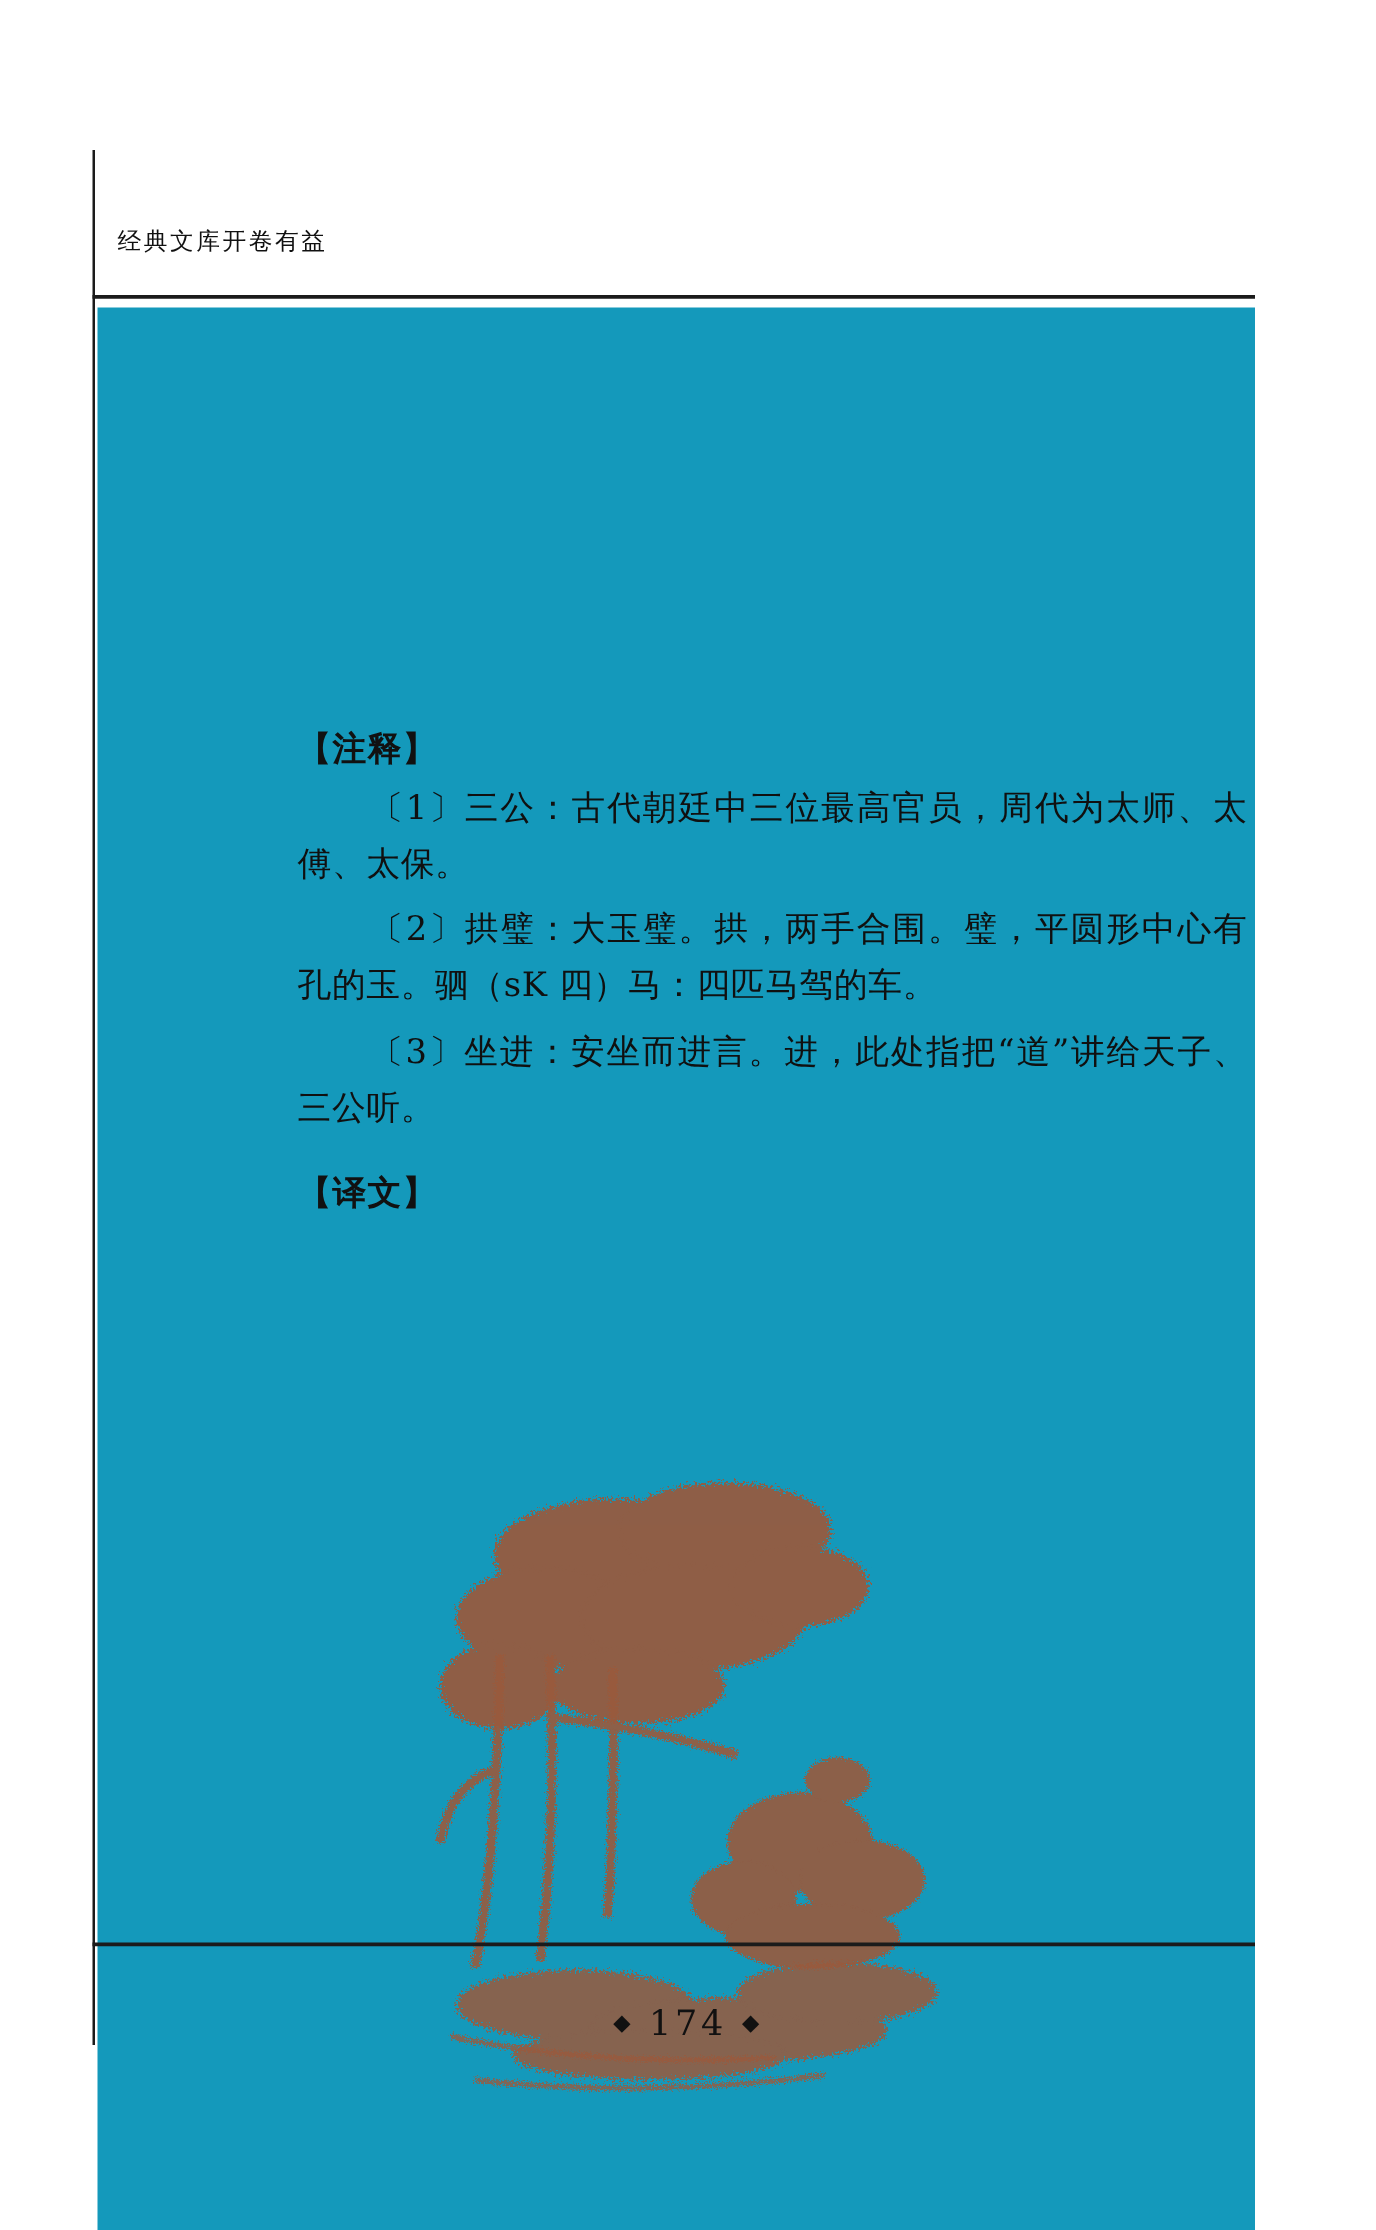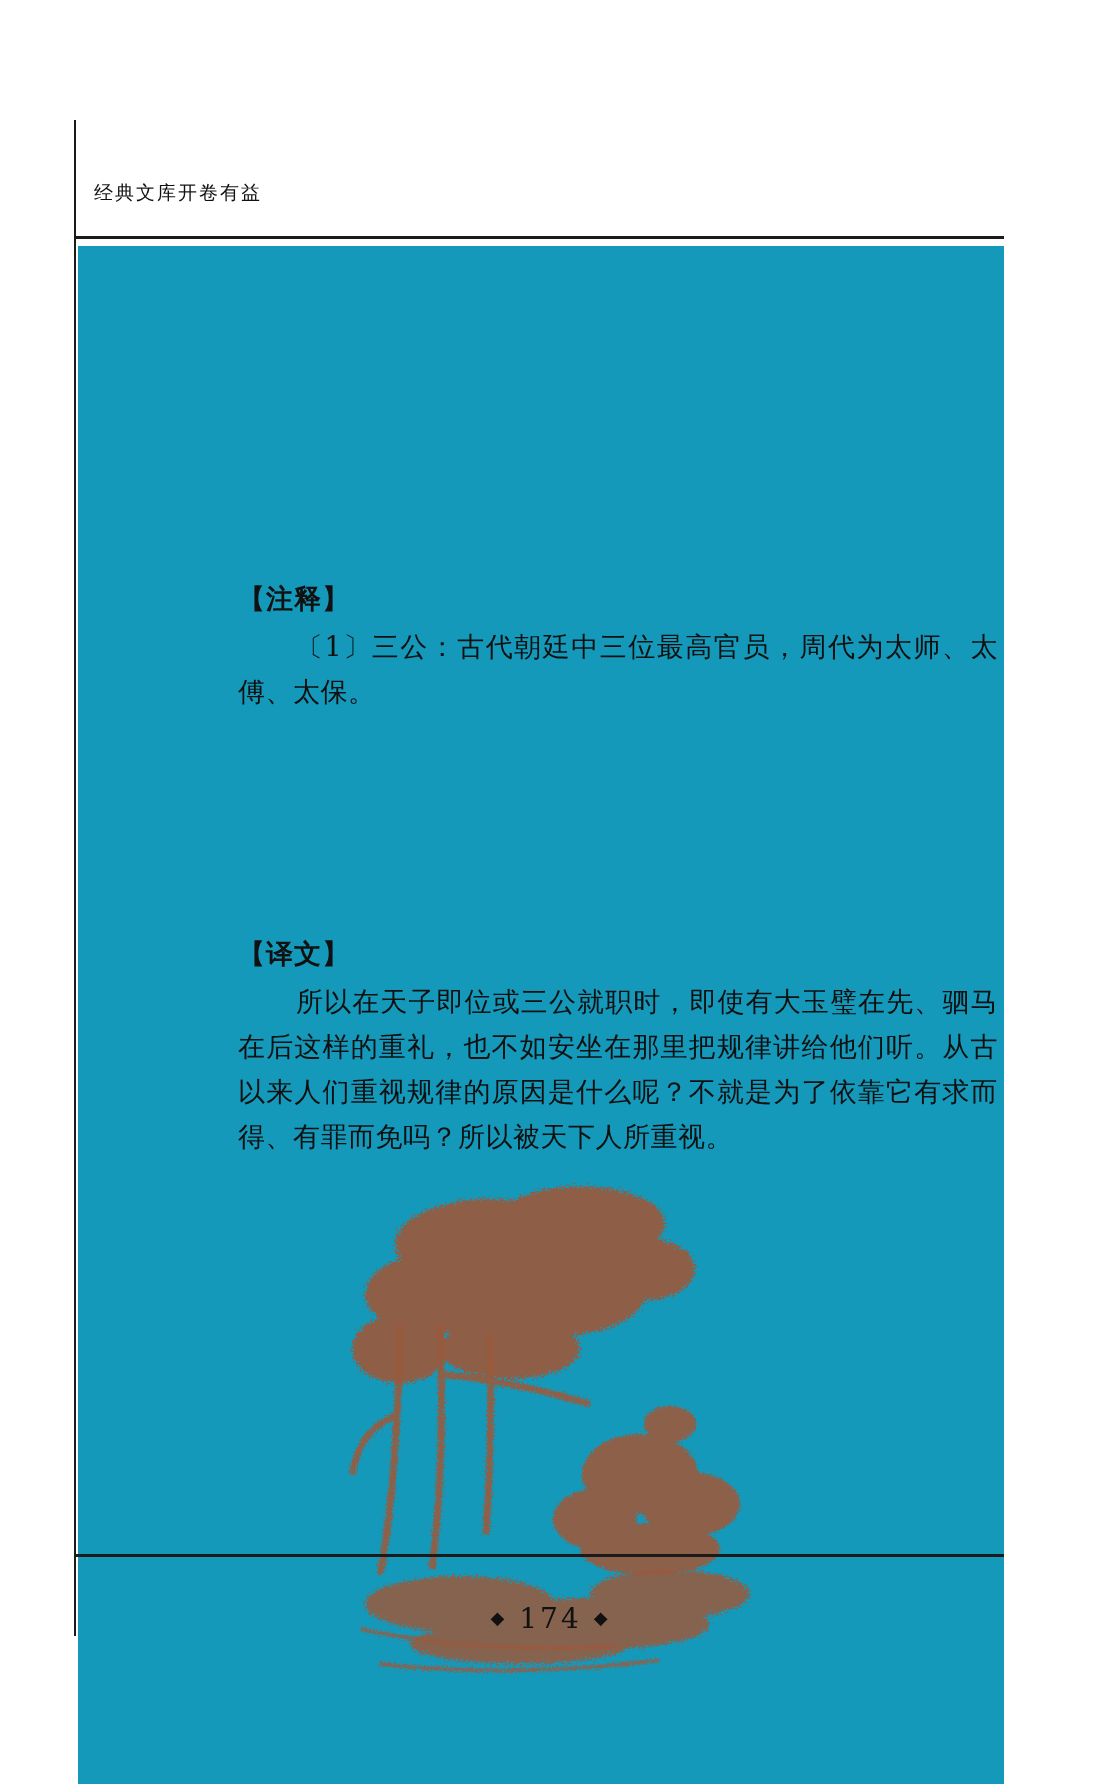--- a/index.html
+++ b/index.html
@@ -142,25 +142,26 @@
   <div class="running-header">经典文库开卷有益</div>
 
   <div class="header-rule"></div>
 
   <div class="panel">
 
     <div class="block-title" id="notes-title">【注释】</div>
 
     <div class="para indent" id="note-1">〔1〕三公：古代朝廷中三位最高官员，周代为太师、太傅、太保。</div>
 
-
+    <div class="para indent" id="note-2">〔2〕拱璧：大玉璧。拱，两手合围。璧，平圆形中心有孔的玉。驷（sK 四）马：四匹马驾的车。</div>
+
+    <div class="para indent" id="note-3">〔3〕坐进：安坐而进言。进，此处指把“道”讲给天子、三公听。</div>
 
     <div class="block-title" id="trans-title">【译文】</div>
 
-    <div class="para indent" id="trans-body">所以在天子即位或三公就职时，即使有大玉璧在先、驷马在后这样的重礼，也不如安坐在那里把规律讲给他们听。从古以来人们重视规律的原因是什么呢？不就是为了依靠它有求而得、有罪而免吗？所以被天下人所重视。</div>
 
     <div class="illustration">
       <svg viewBox="0 0 460 540" xmlns="http://www.w3.org/2000/svg" aria-hidden="true">
         <defs>
           <filter id="rough">
             <feTurbulence type="fractalNoise" baseFrequency="0.55" numOctaves="4" seed="7" result="n"></feTurbulence>
             <feDisplacementMap in="SourceGraphic" in2="n" scale="14" xChannelSelector="R" yChannelSelector="G"></feDisplacementMap>
           </filter>
           <filter id="rough2">
             <feTurbulence type="fractalNoise" baseFrequency="0.8" numOctaves="3" seed="3" result="n2"></feTurbulence>

